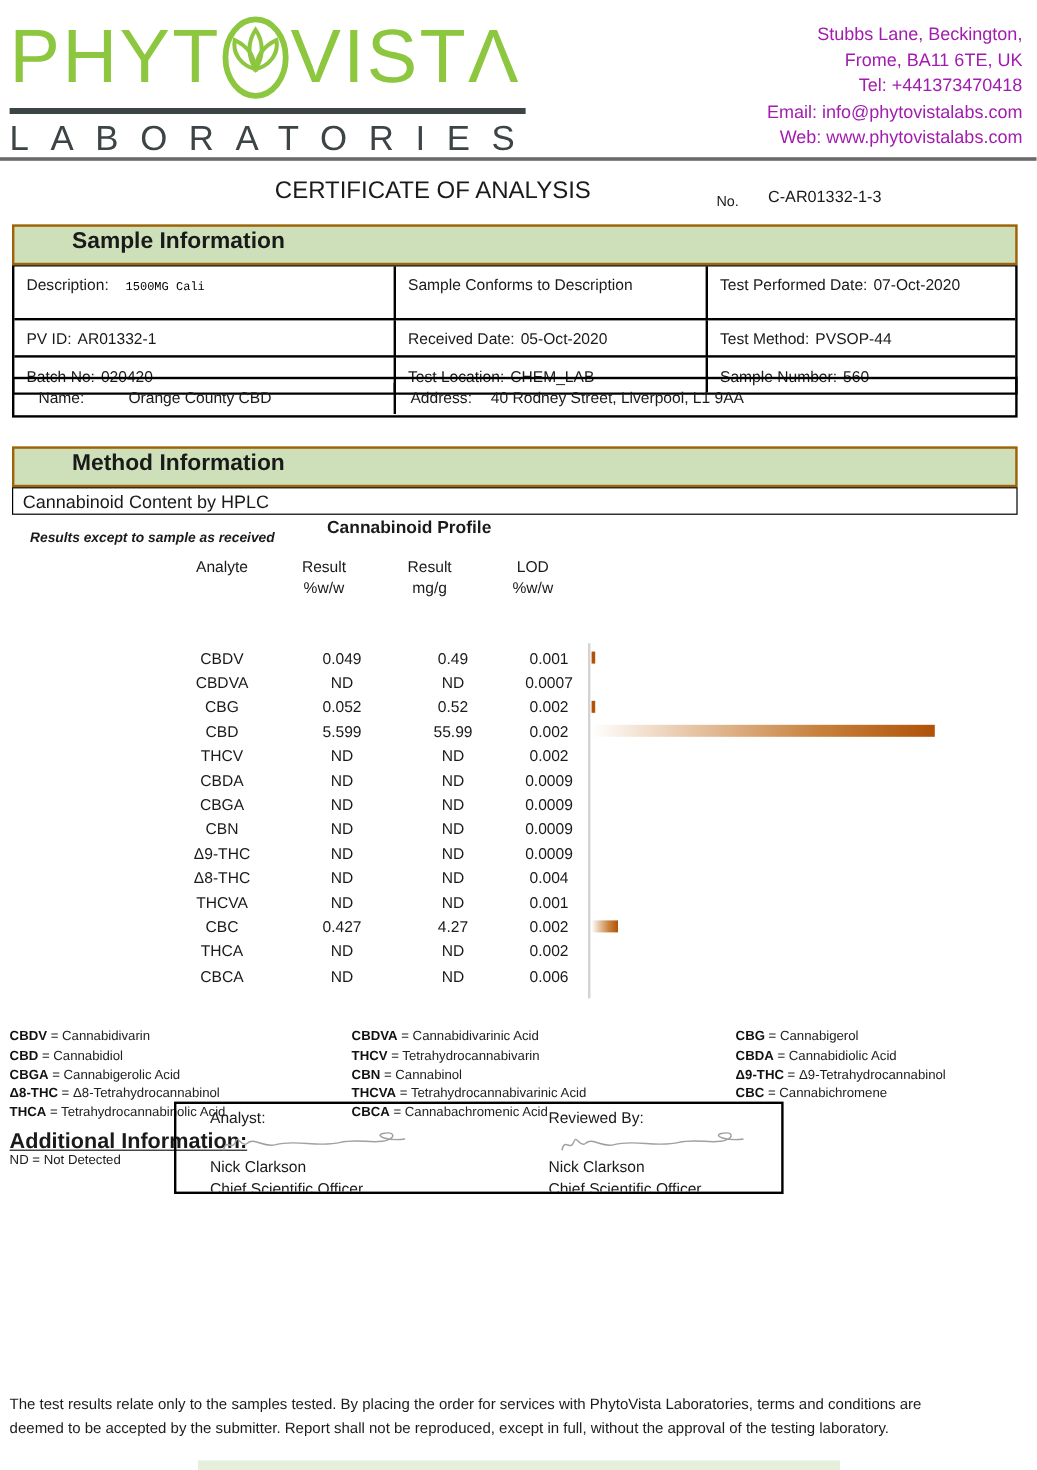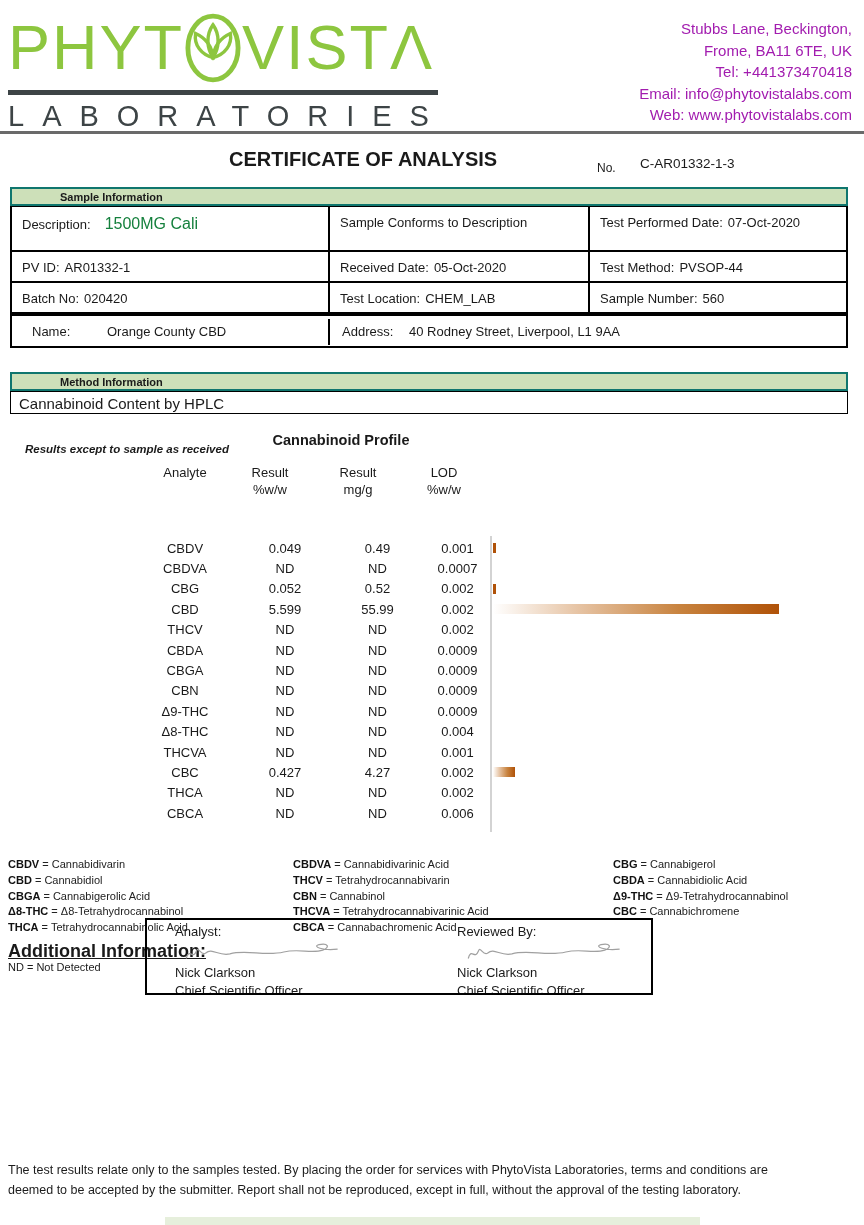--- a/index.html
+++ b/index.html
@@ -13,36 +13,36 @@
                 font-size:63px; font-weight:400; letter-spacing:2px; line-height:1; }
   .leaf { margin:2px 1px 0 1px; }
   .logo-bar { width:430px; height:5px; background:#3d4446; margin-top:4px; }
   .logo-sub { margin-top:5px; font-size:29px; color:#3d4446; letter-spacing:18px;
               font-weight:400; white-space:nowrap; }
   .address { position:absolute; right:12px; top:18px; text-align:right;
              font-size:15px; line-height:21.5px; color:#a21caf; }
   .header-rule { position:absolute; left:0; top:131px; width:864px; height:3px; background:#6a6a6a; }
 
   
-  .coa-title { position:absolute; left:229px; top:148px; font-size:20px; font-weight:bold; }
+  .coa-title { position:absolute; left:229px; top:148px; font-size:20px; font-weight:normal; }
   .no-label  { position:absolute; left:597px; top:161px; font-size:12px; }
   .no-value  { position:absolute; left:640px; top:156px; font-size:13.5px; }
 
   
   .section { position:absolute; left:10px; width:838px; }
-  .greenbar { background:#cde0b9; border:2px solid #0f766e; height:19px;
-              font-weight:bold; font-size:11px; padding:2px 0 0 48px; }
+  .greenbar { background:#cde0b9; border:2px solid #a16207; height:34px;
+              font-weight:bold; font-size:19px; padding:2px 0 0 48px; }
   .info-table { display:grid; grid-template-columns:318px 260px 256px;
                 grid-template-rows:45px 31px 29px; border:2px solid #000; border-top-width:1px; }
   .cell { border-right:2px solid #000; border-bottom:2px solid #000;
           padding:8px 0 0 10px; font-size:13px; white-space:nowrap; }
   .cell.lastcol { border-right:none; }
   .cell.lastrow { border-bottom:none; }
   .val { margin-left:5px; }
-  .desc-val { margin-left:14px; font-size:16px; color:#15803d; }
+  .desc-val { margin-left:14px; font-size:10px; color:#000000;font-family:Liberation Mono, monospace; }
 
   .cust-body { position:relative; border:2px solid #000; height:34px; font-size:13px; }
   .cust-name-label { position:absolute; left:20px; top:8px; }
   .cust-name-value { position:absolute; left:95px; top:8px; }
   .cust-divider { position:absolute; left:316px; top:3px; width:2px; height:26px; background:#000; }
   .cust-addr-label { position:absolute; left:330px; top:8px; }
   .cust-addr-value { position:absolute; left:397px; top:8px; }
 
   .method-body { border:1px solid #000; height:23px; padding:3px 0 0 8px; font-size:15px; }
 

